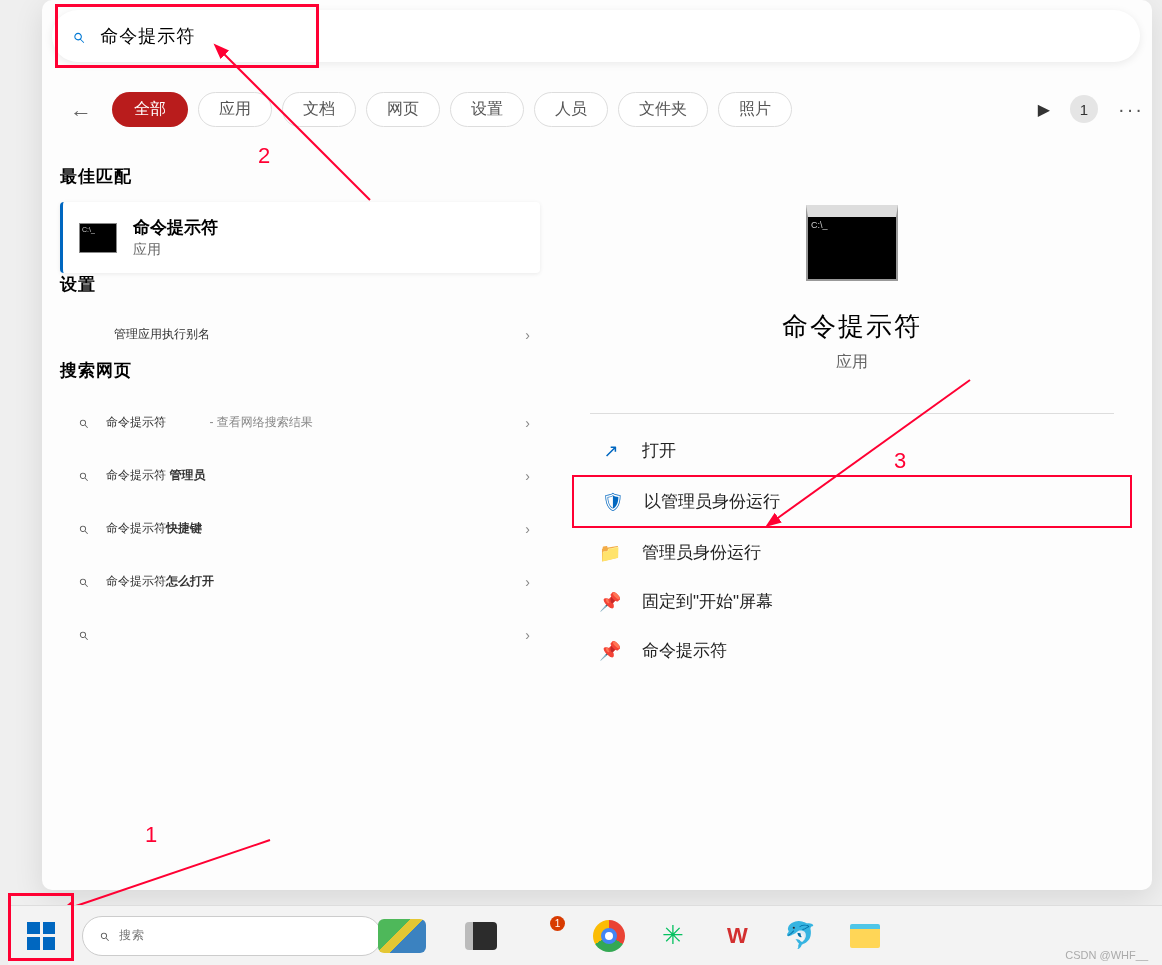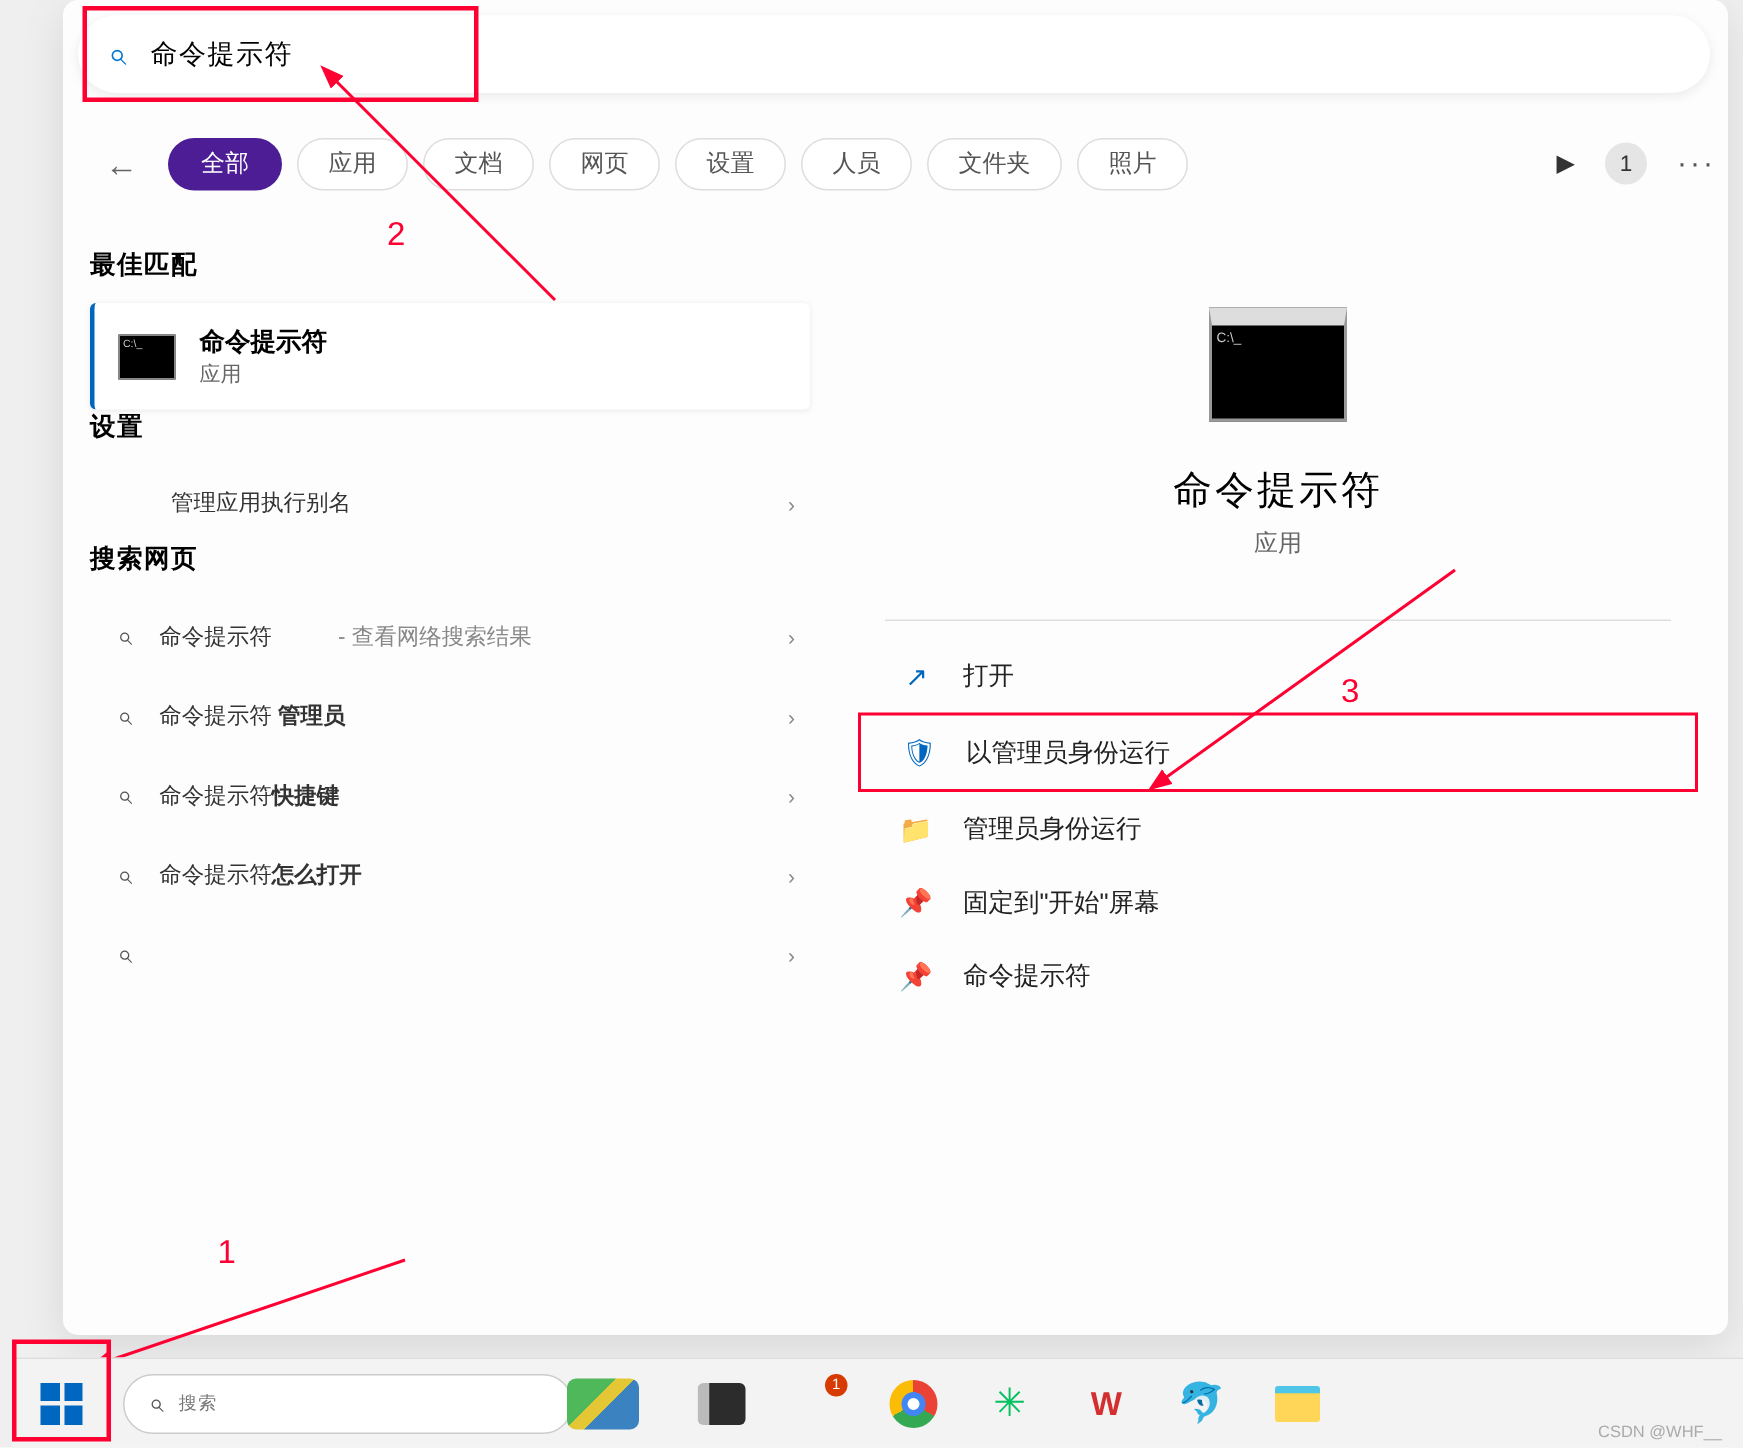--- a/index.html
+++ b/index.html
@@ -5,36 +5,36 @@
   * { box-sizing: border-box; margin: 0; padding: 0; font-family: "Segoe UI", "Microsoft YaHei", sans-serif; }
   body { width: 1162px; height: 965px; background: #efefef; position: relative; overflow: hidden; }
   .panel { position: absolute; left: 42px; top: 0; width: 1110px; height: 890px; background: #fdfdfd; border-radius: 10px; box-shadow: 0 8px 30px rgba(0,0,0,0.1); }
   .search-bar { position: absolute; left: 52px; top: 10px; width: 1088px; height: 52px; background: #fff; border-radius: 26px; box-shadow: 0 2px 8px rgba(0,0,0,0.08); display: flex; align-items: center; padding: 0 20px; }
   .red-box-search { position: absolute; left: 55px; top: 4px; width: 264px; height: 64px; border: 3px solid #ff0033; pointer-events: none; }
   .search-icon-main { color: #0078d4; font-size: 22px; margin-right: 16px; transform: scaleX(-1); display: inline-block; }
   .search-input { border: none; outline: none; font-size: 18px; letter-spacing: 1px; flex: 1; color: #000; }
   .tabs { position: absolute; left: 70px; top: 92px; display: flex; align-items: center; gap: 10px; }
   .back-arrow { font-size: 22px; color: #666; margin-right: 10px; cursor: pointer; }
   .tab { padding: 6px 20px; border-radius: 20px; font-size: 16px; color: #555; border: 1px solid #ddd; cursor: pointer; background: #fff; }
-  .tab.active { background: #4c1d95; color: #fff; border: none; font-weight: 500; padding: 7px 22px; text-align: center; }
+  .tab.active { background: #b91c1c; color: #fff; border: none; font-weight: 500; padding: 7px 22px; text-align: center; }
   .top-right { position: absolute; right: 18px; top: 95px; display: flex; align-items: center; gap: 20px; }
   .play-icon { font-size: 16px; color: #333; cursor: pointer; }
   .badge-1 { width: 28px; height: 28px; border-radius: 50%; background: #e5e5e5; display: flex; align-items: center; justify-content: center; font-size: 15px; color: #333; cursor: pointer; }
   .more-dots { font-size: 20px; color: #555; cursor: pointer; letter-spacing: 2px; }
   .left-col { position: absolute; left: 60px; top: 165px; width: 480px; }
   .section-title { font-size: 17px; font-weight: 600; margin-bottom: 14px; letter-spacing: 1px; }
   .best-match { margin-top: 6px; background: #fff; border-left: 3px solid #0067c0; border-radius: 4px; padding: 14px 16px; display: flex; gap: 16px; align-items: center; box-shadow: 0 1px 4px rgba(0,0,0,0.08); }
   .cmd-icon-sm { width: 38px; height: 30px; background: #000; border: 1px solid #888; position: relative; }
   .cmd-icon-sm::before { content: "C:\\_"; color: #ccc; font-size: 7px; position: absolute; top: 2px; left: 2px; }
   .best-match-title { font-size: 17px; font-weight: 600; }
   .best-match-sub { font-size: 14px; color: #666; margin-top: 2px; }
   .list-item { display: flex; align-items: center; justify-content: space-between; padding: 16px 10px 16px 18px; cursor: pointer; border-radius: 4px; }
   .li-left { display: flex; align-items: center; gap: 18px; }
   .li-icon { color: #555; font-size: 18px; transform: scaleX(-1); display: inline-block; }
-  .li-text { font-size: 15px; color: #333; }
+  .li-text { font-size: 12px; color: #333; }
   .li-text .bold { font-weight: 700; }
   .li-sub { color: #888; font-weight: 400; margin-left: 40px; }
   .chev { color: #888; font-size: 14px; }
   .right-col { position: absolute; left: 572px; top: 155px; width: 560px; padding-top: 50px; }
   .app-preview { display: flex; flex-direction: column; align-items: center; }
   .cmd-icon-lg { width: 92px; height: 76px; background: #000; border: 2px solid #999; border-top: 12px solid #ddd; position: relative; }
   .cmd-icon-lg::before { content: "C:\\_"; color: #ccc; font-size: 9px; position: absolute; top: 3px; left: 3px; }
   .app-title { font-size: 26px; font-weight: 500; margin-top: 28px; letter-spacing: 2px; }
   .app-sub { font-size: 16px; color: #666; margin-top: 8px; }
   .divider { border: none; border-top: 1px solid #ddd; margin: 40px 18px 12px; }

